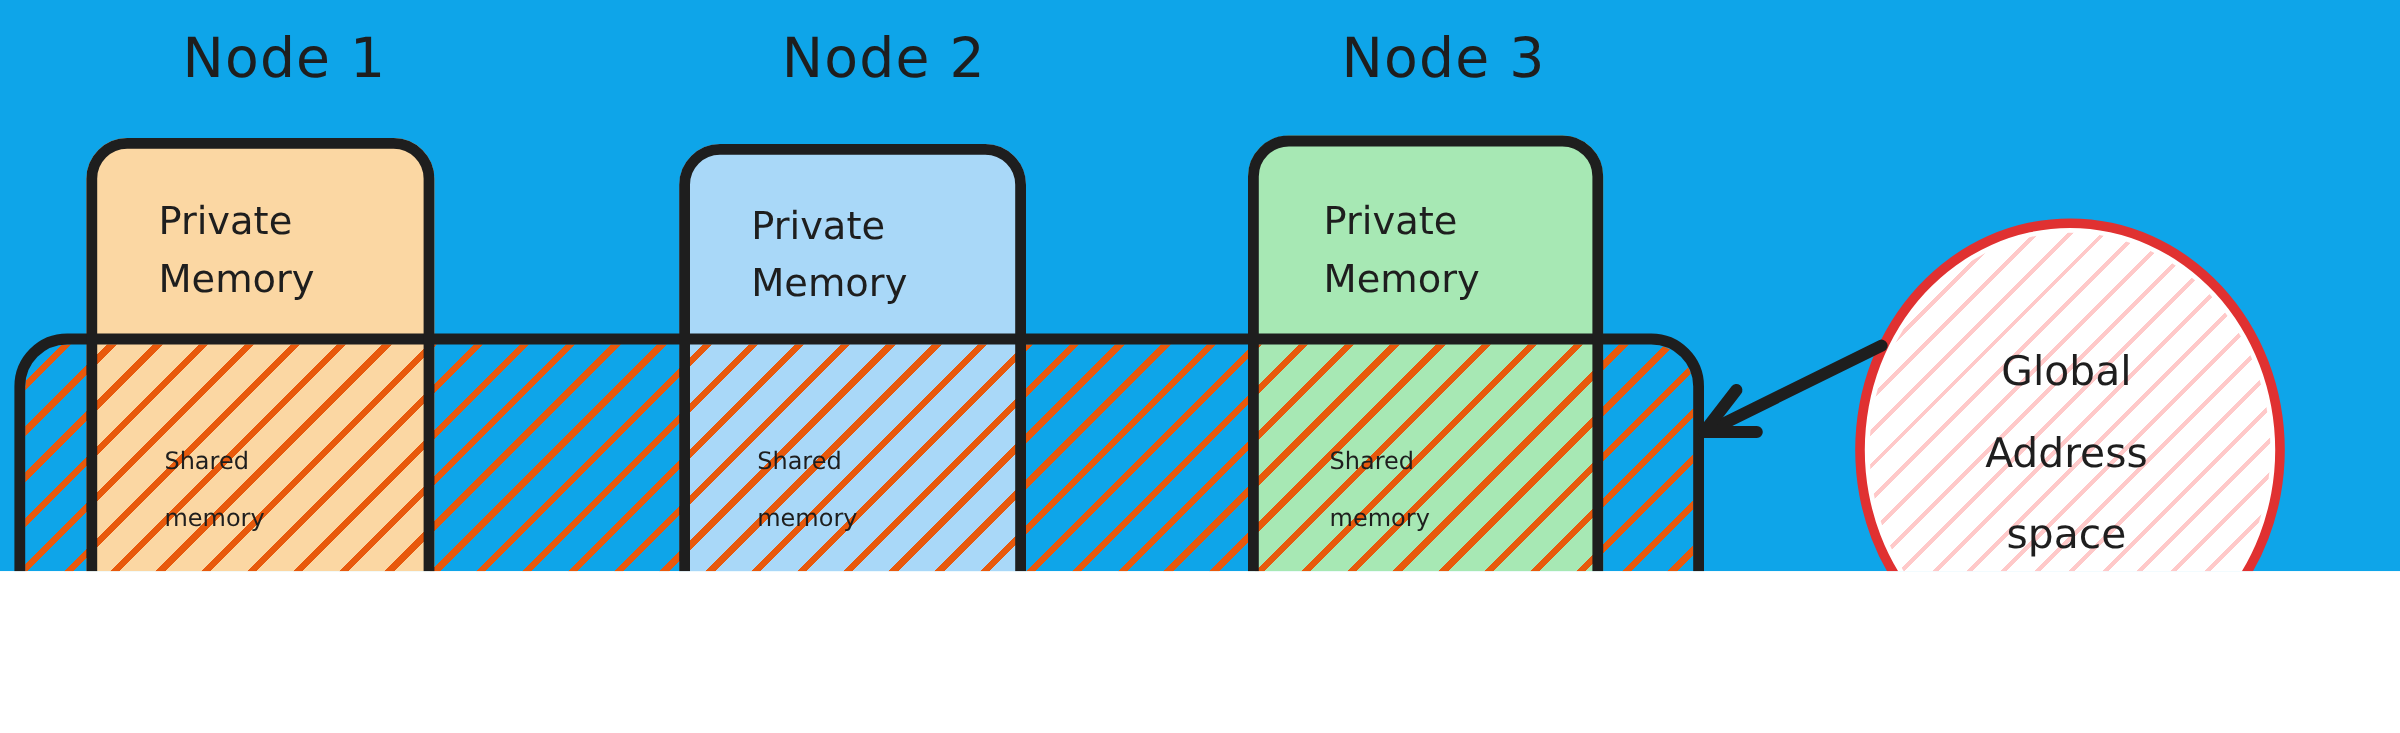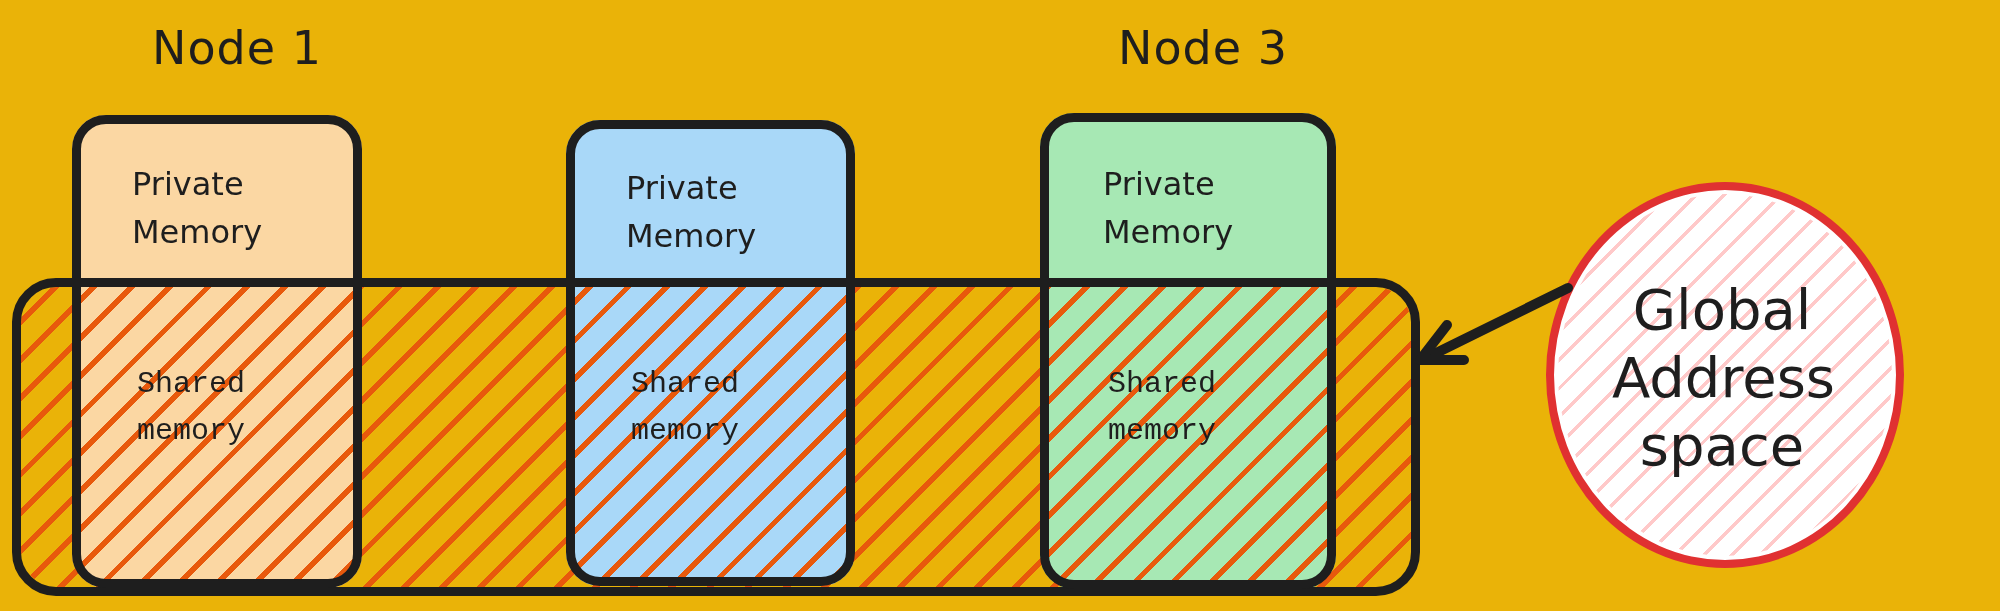--- a/index.html
+++ b/index.html
@@ -2,22 +2,22 @@
 <html><head>
 <meta charset="utf-8">
 <style>
   * { margin: 0; padding: 0; box-sizing: border-box; }
   html, body { background: #ffffff; }
   body { font-family: "DejaVu Sans", sans-serif; color: #1e1e1e; }
 
   .canvas {
     position: relative;
     width: 2000px;
-    height: 611px;
-    background: #eab308;
+    height: 476px;
+    background: #0ea5e9;
     overflow: hidden;
   }
   .abs { position: absolute; }
 
   
   .band-hatch {
     left: 21px; top: 287px; width: 1390px; height: 300px;
     border-radius: 36px;
     background: repeating-linear-gradient(
       135deg,
@@ -49,21 +49,21 @@
     text-align: center;
     white-space: nowrap;
     letter-spacing: 1px;
   }
   .t1 { left: 92px;   top: 20px; width: 290px; }
   .t2 { left: 592px;  top: 20px; width: 289px; }
   .t3 { left: 1055px; top: 20px; width: 296px; text-align: center; }
 
   .mem-label { z-index: 4; text-align: left; }
   .private   { font-size: 32px; line-height: 48px; }
-  .shared    { font-size: 30px; line-height: 47px; font-family: Liberation Mono, monospace; }
+  .shared    { font-size: 20px; line-height: 47px; }
 
   .p1 { left: 132px;  top: 160px; width: 170px; }
   .p2 { left: 626px;  top: 164px; width: 170px; }
   .p3 { left: 1103px; top: 160px; width: 170px; }
 
   .s1 { left: 137px;  top: 361px; width: 160px; }
   .s2 { left: 631px;  top: 361px; width: 160px; }
   .s3 { left: 1108px; top: 361px; width: 160px; }
 
   
@@ -79,21 +79,21 @@
     inset: 4px;
     border-radius: 50%;
     background: repeating-linear-gradient(
       135deg,
       transparent 0px, transparent 16.5px,
       #ffc9c9 16.5px, #ffc9c9 20px
     );
   }
   .gas-label {
     left: 1612px; top: 276px; width: 220px;
-    font-size: 56px;
+    font-size: 34px;
     line-height: 68px;
     text-align: center;
     z-index: 4;
   }
 
   
   .arrow-layer {
     position: absolute;
     left: 0; top: 0;
     width: 2000px; height: 611px;
@@ -111,20 +111,21 @@
   <div class="abs node-fill n3" style="background-color: rgb(167, 232, 180);"></div>
 
   <div class="abs band-hatch"></div>
   <div class="abs band-border"></div>
 
   <div class="abs node-border n1"></div>
   <div class="abs node-border n2"></div>
   <div class="abs node-border n3"></div>
 
   <div class="abs node-title t1">Node 1</div>
+  <div class="abs node-title t2">Node 2</div>
   <div class="abs node-title t3">Node 3</div>
 
   <div class="abs mem-label private p1">Private Memory</div>
   <div class="abs mem-label private p2">Private Memory</div>
   <div class="abs mem-label private p3">Private Memory</div>
 
   <div class="abs mem-label shared s1">Shared memory</div>
   <div class="abs mem-label shared s2">Shared memory</div>
   <div class="abs mem-label shared s3">Shared memory</div>
 

